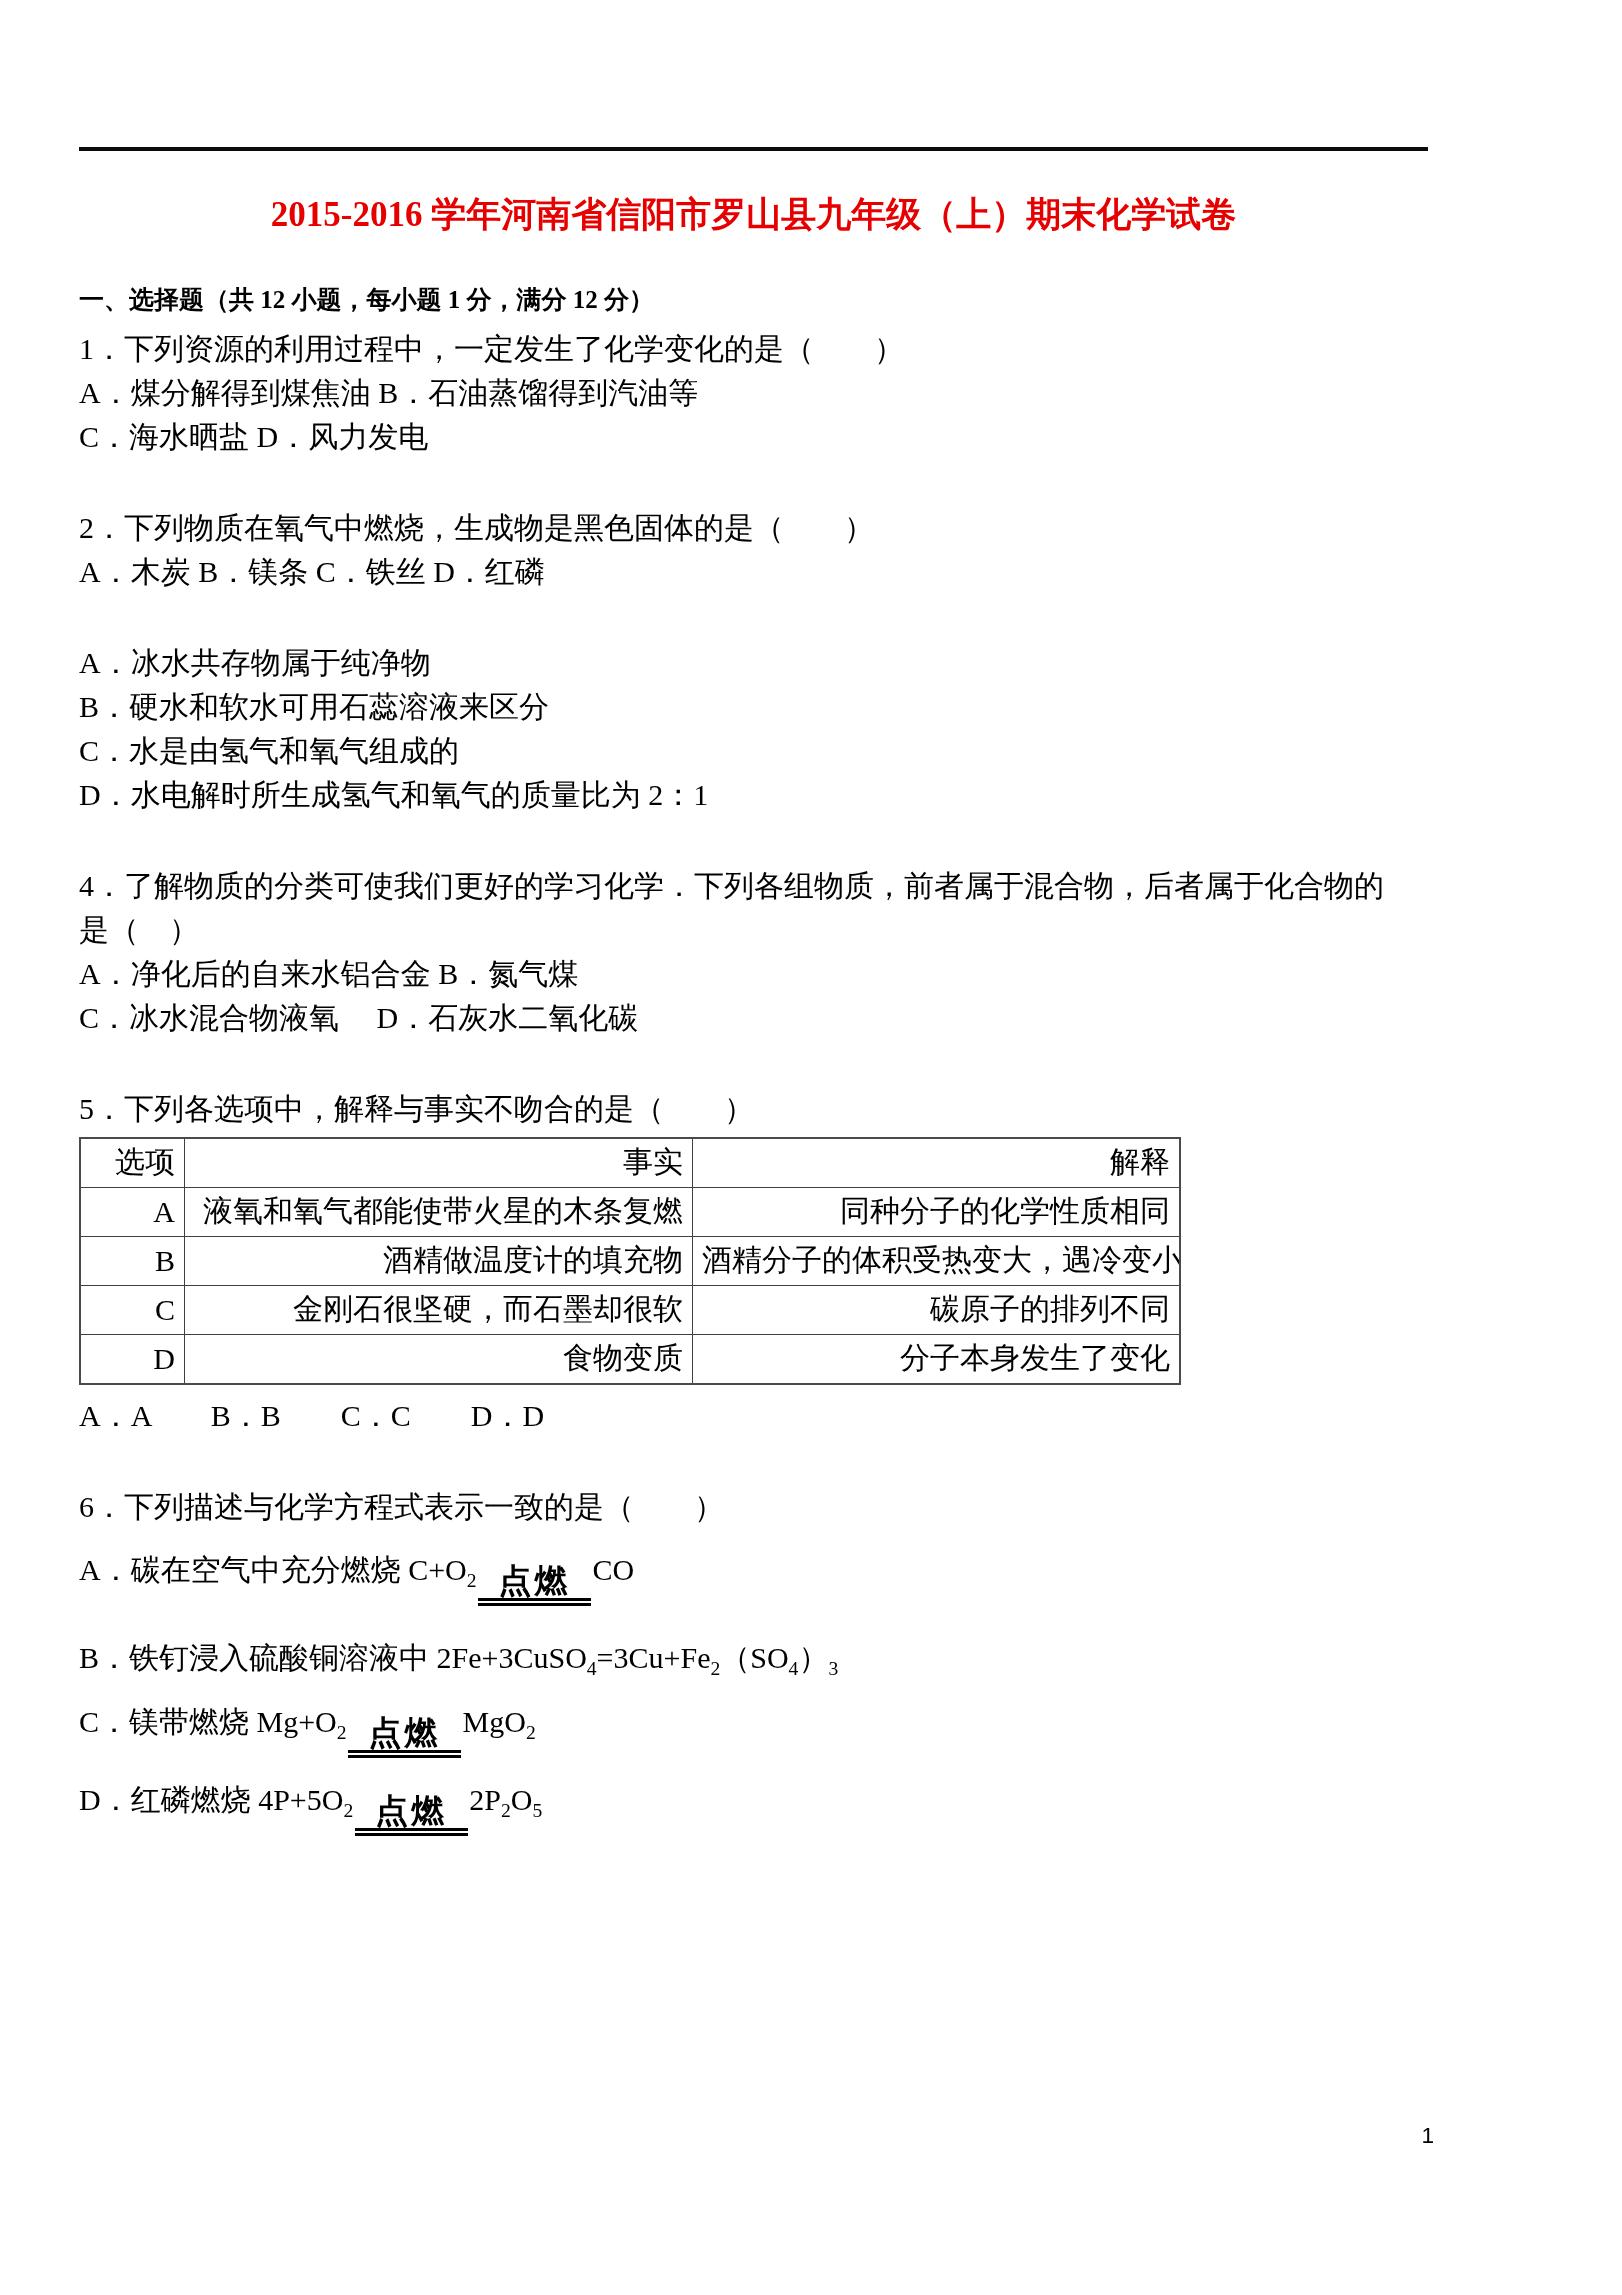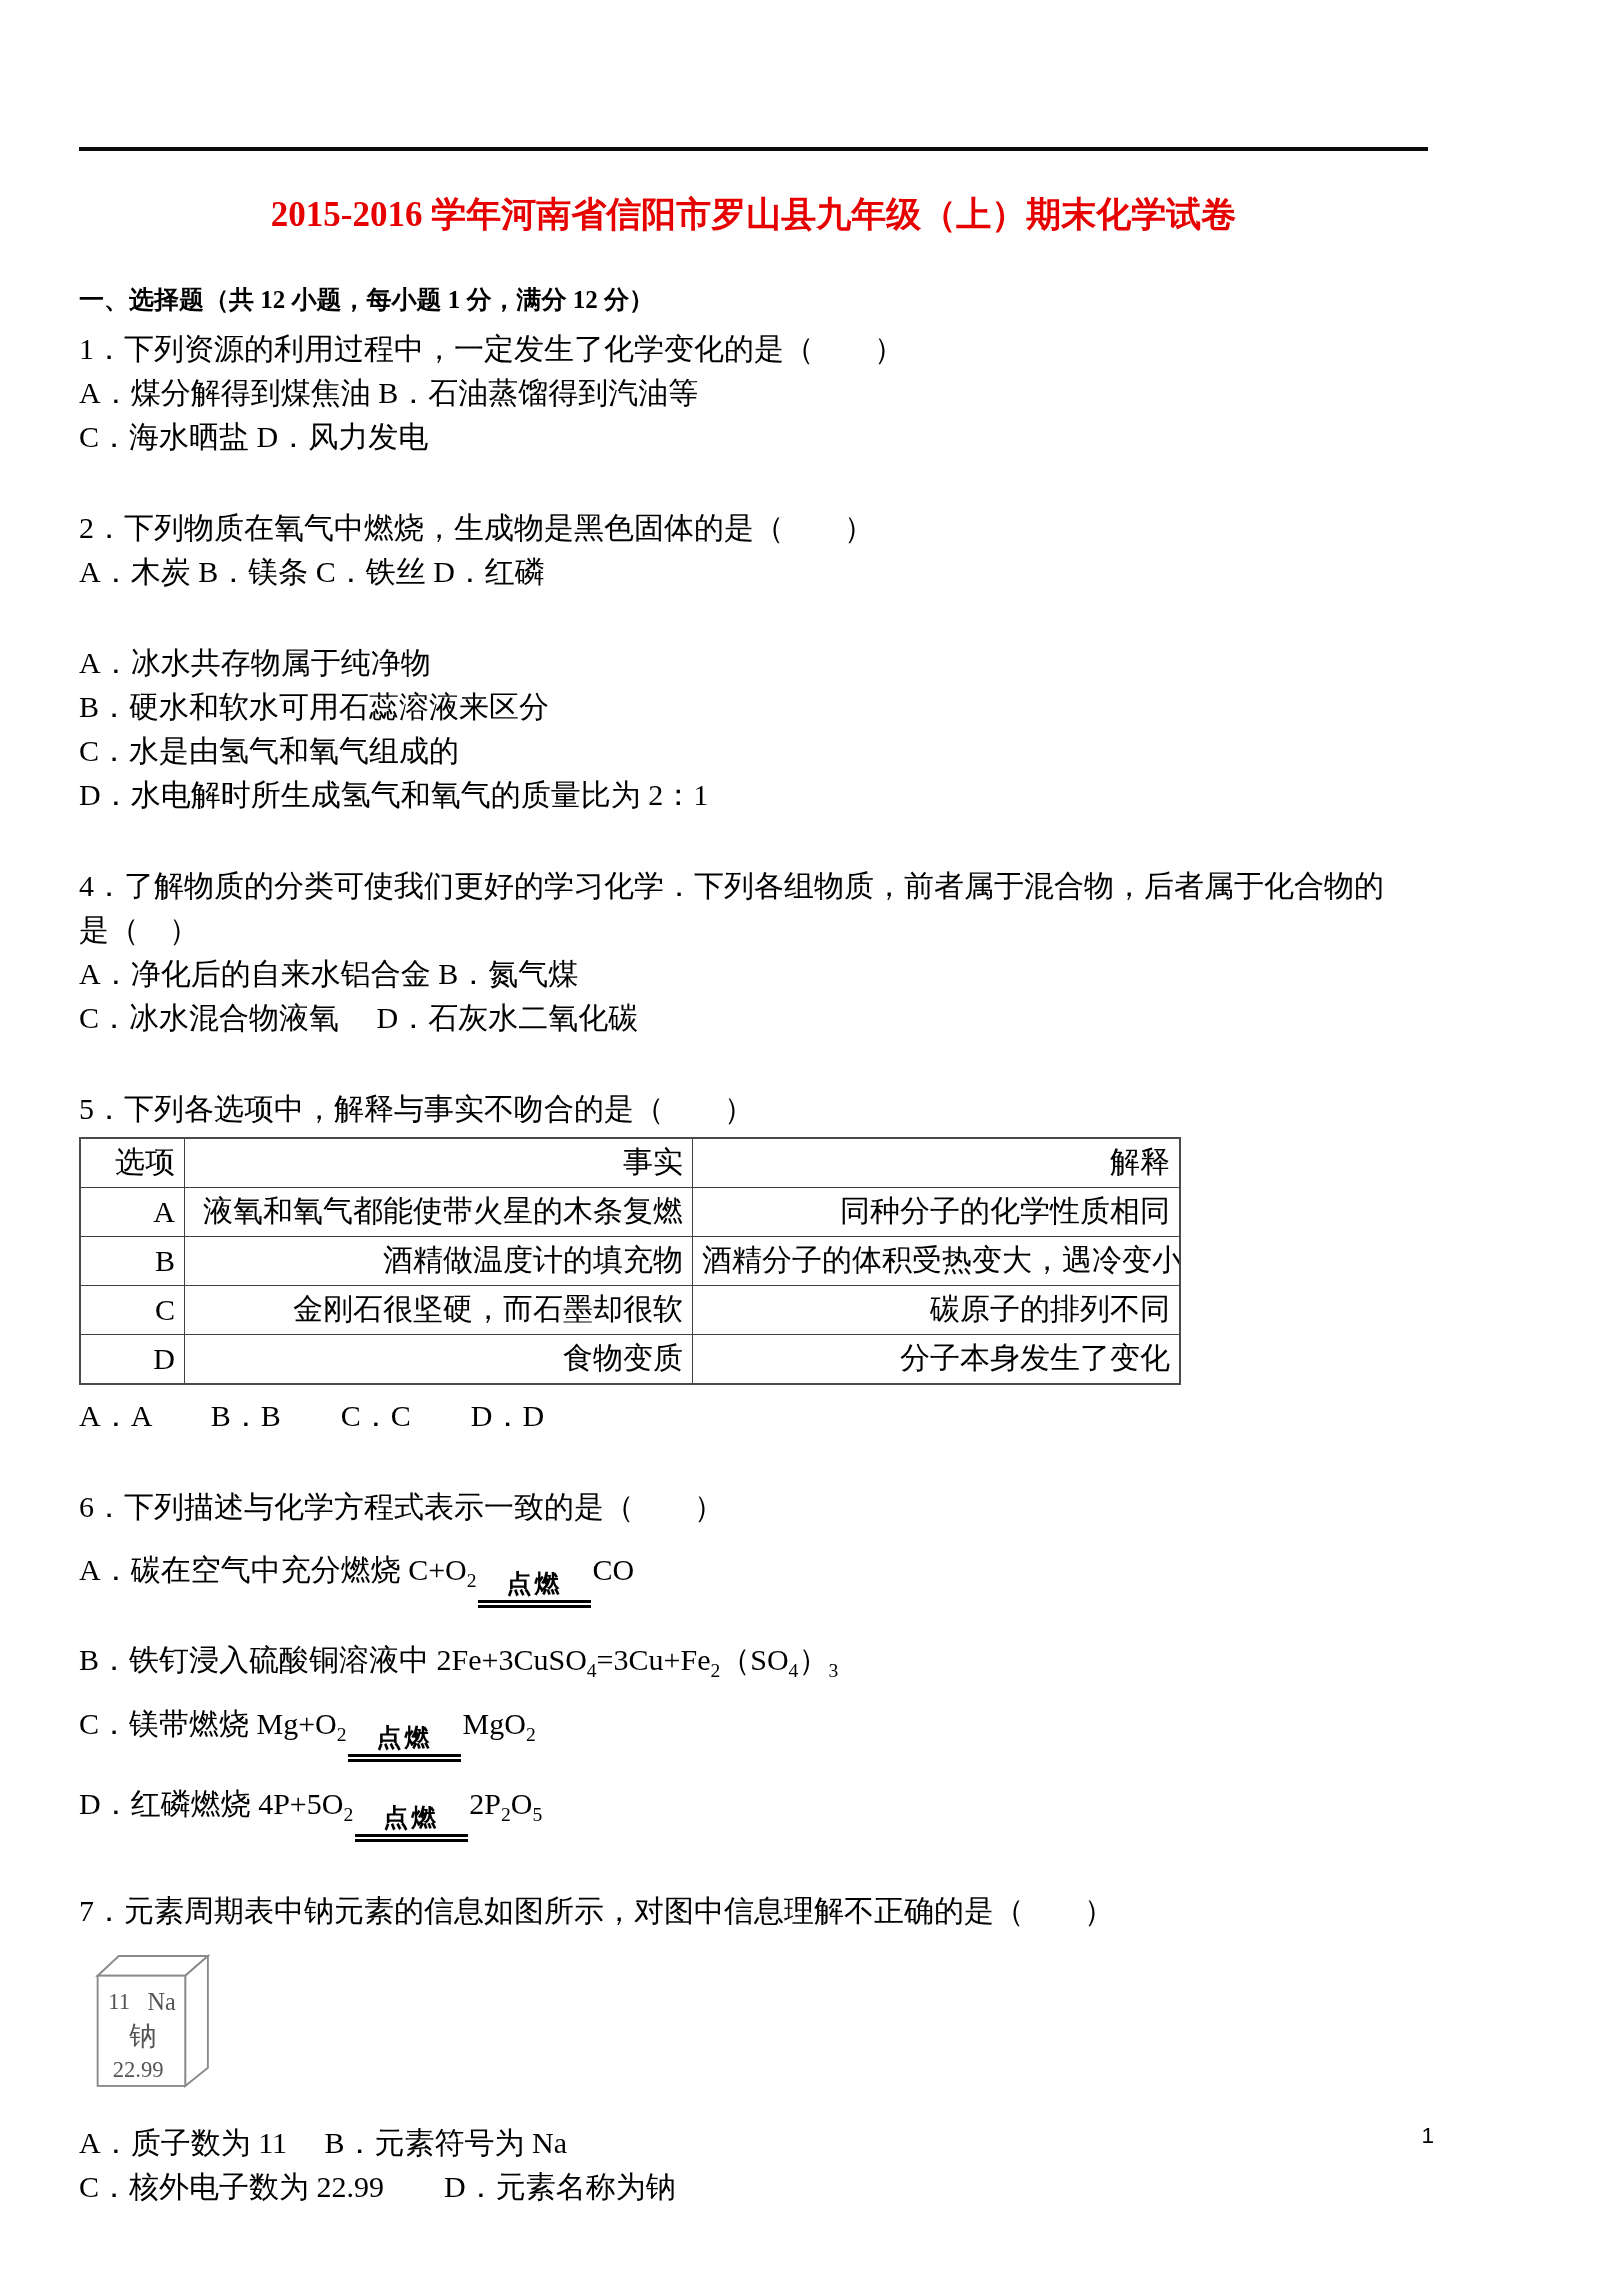--- a/index.html
+++ b/index.html
@@ -49,21 +49,21 @@
   }
   
   .ignite {
     display: inline-flex;
     flex-direction: column;
     align-items: center;
     vertical-align: -12px;
     margin: 0 1.5px;
   }
   .ignite-text {
-    font-size: 25px;
+    font-size: 33px;
     font-weight: bold;
     line-height: 33px;
     letter-spacing: 3px;
   }
   .ignite-line {
     width: 113px;
     height: 8.3px;
     box-sizing: border-box;
     border-top: 3px solid #000;
     border-bottom: 3px solid #000;
@@ -200,35 +200,17 @@
     </p>
 
     <p class="opt-eq">
       <span>D．红磷燃烧 </span><span>4P+5O</span><sub>2</sub><span class="ignite">
           <span class="ignite-text">点燃</span>
           <span class="ignite-line"></span>
         </span><span>2P</span><sub>2</sub><span>O</span><sub>5</sub>
     </p>
   </div>
 
-  <div class="question">
-    <p>7．元素周期表中钠元素的信息如图所示，对图中信息理解不正确的是（　　）</p>
-
-    <div class="element-card">
-      <svg width="130" height="148" viewBox="0 0 172 196">
-        <polygon class="svg-line" points="14,38 42,12 160,12 130,38"></polygon>
-        <polygon class="svg-line" points="130,38 160,12 160,160 130,184"></polygon>
-        <rect class="svg-line" x="14" y="38" width="116" height="146"></rect>
-        <text class="svg-txt" x="28" y="82" font-size="30">11</text>
-        <text class="svg-txt" x="80" y="84" font-size="32">Na</text>
-        <text class="svg-txt" x="56" y="130" font-size="36">钠</text>
-        <text class="svg-txt" x="34" y="172" font-size="30">22.99</text>
-      </svg>
-    </div>
-
-    <p class="q7-opts">A．质子数为 11　 B．元素符号为 Na</p>
-    <p>C．核外电子数为 22.99　　D．元素名称为钠</p>
-  </div>
 
 </div>
 
 <div class="page-number">1</div>
 
 
 </body></html>

